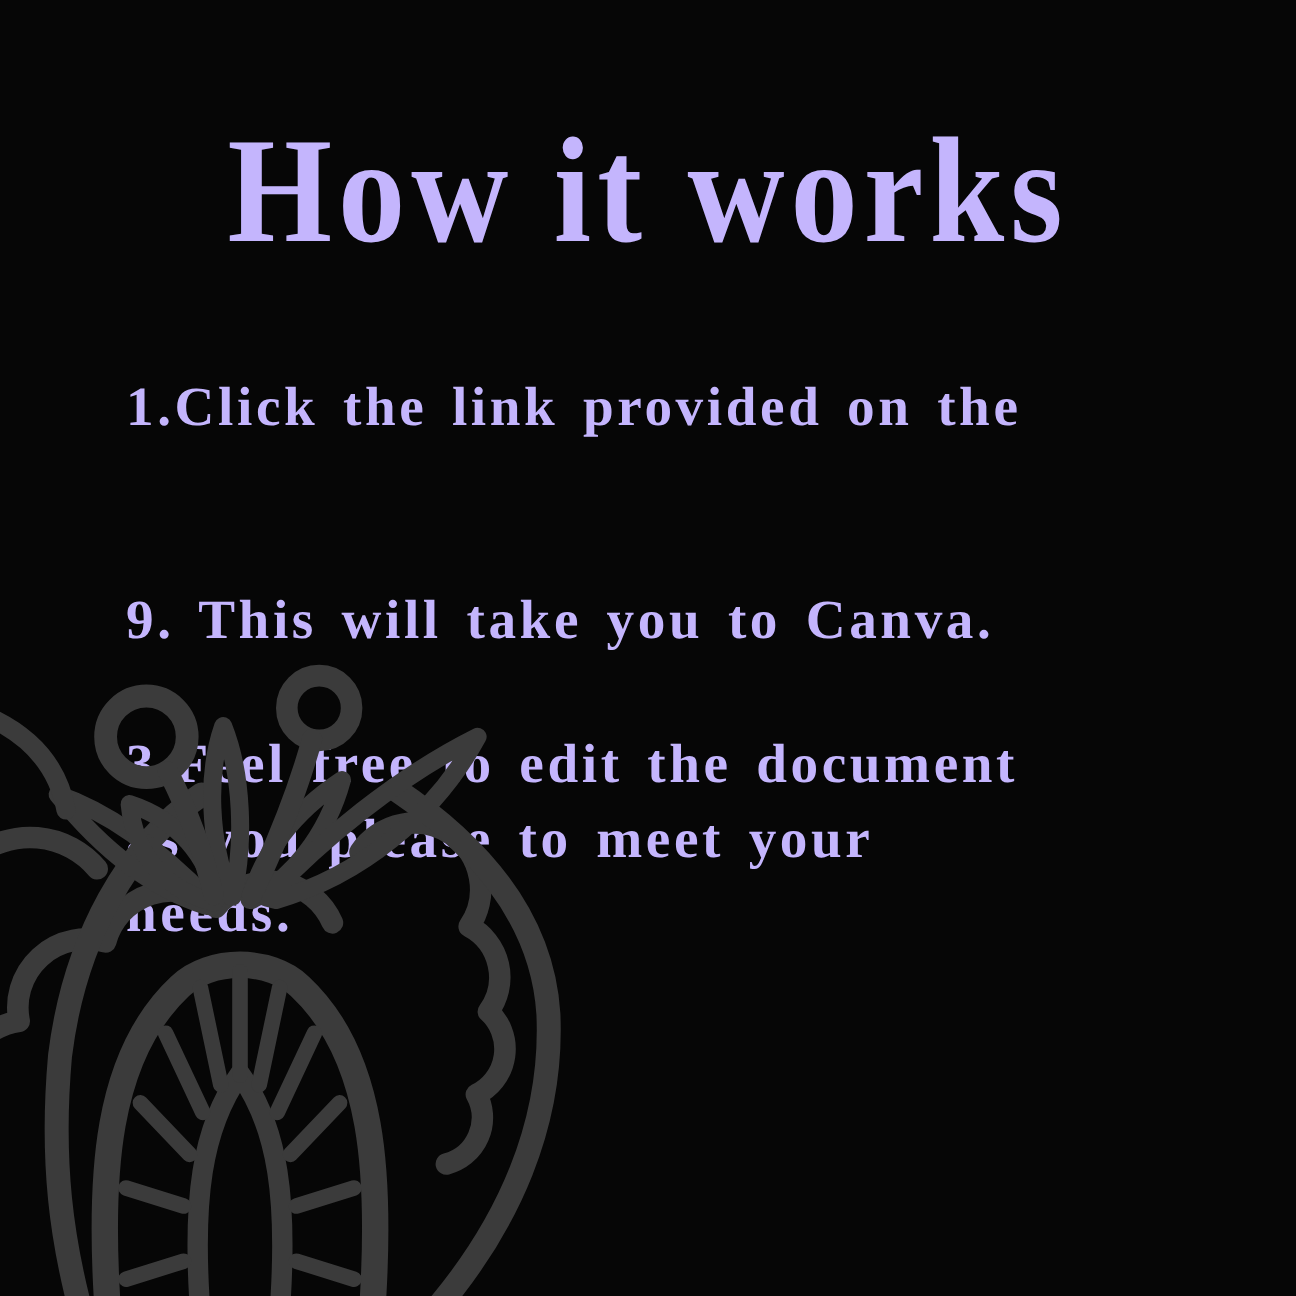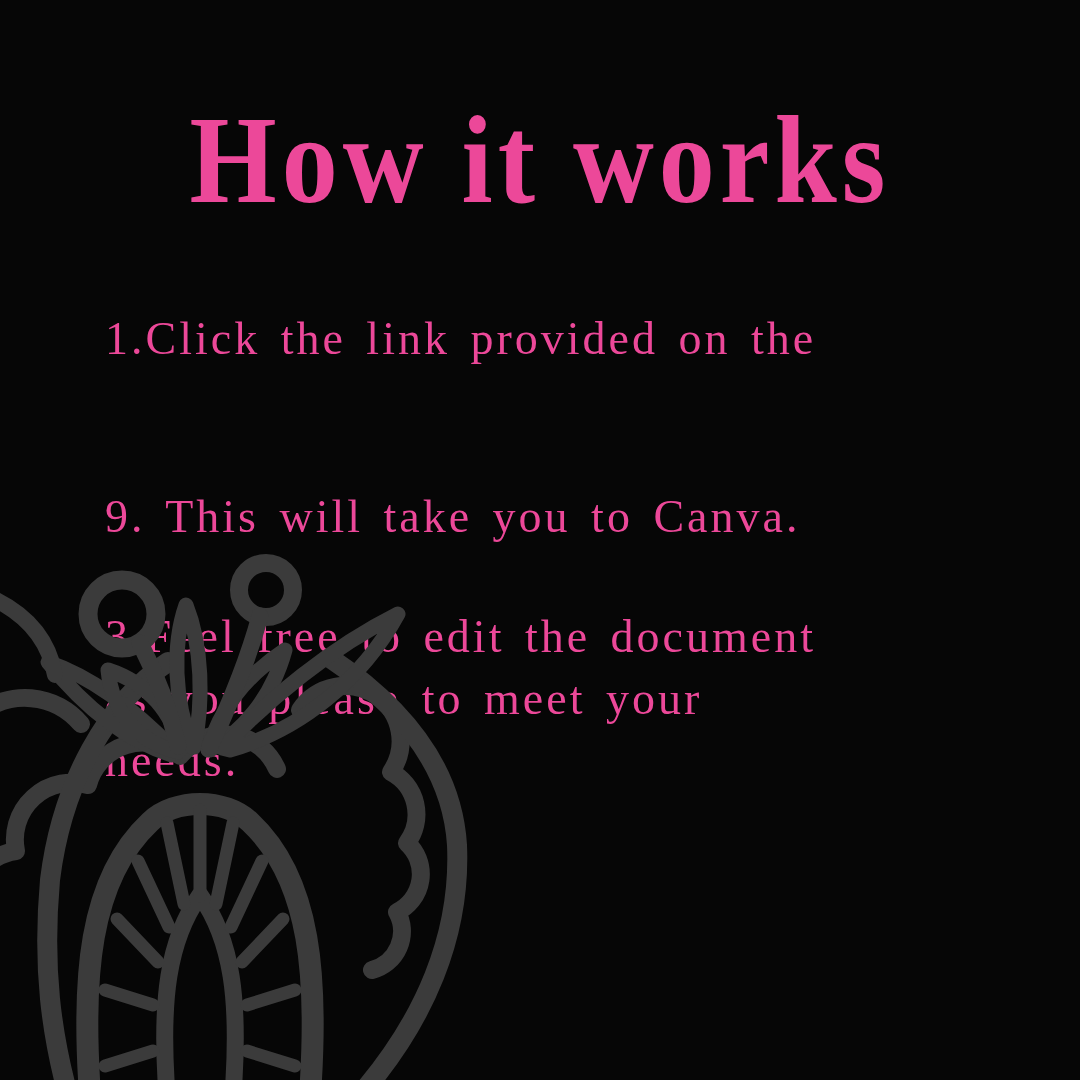--- a/index.html
+++ b/index.html
@@ -22,36 +22,36 @@
     white-space:nowrap;
   }
   .step{
     position:absolute;
     left:105px;
     width:880px;
     font-size:46px;
     line-height:62px;
     letter-spacing:3px;
     word-spacing:6px;
-    font-weight:400;
+    font-weight:700;
   }
   .step-1{top:308px;}
   .step-2{top:486px;}
   .step-3{top:606px;}
   .ornament{
     position:absolute;
     left:0;top:550px;
     width:500px;height:530px;
     overflow:hidden;
   }
 </style>
 </head>
 <body>
 
-<div class="canvas" style="background: rgb(6, 6, 6); color: #ec4899;">
+<div class="canvas" style="background: rgb(6, 6, 6); color: #c4b5fd;">
 
   <h1 class="title">How it works</h1>
 
   <div class="step step-1">
     <div>1.Click the link provided on the</div>
   </div>
 
   <div class="step step-2">
     <div>9. This will take you to Canva.</div>
   </div>

